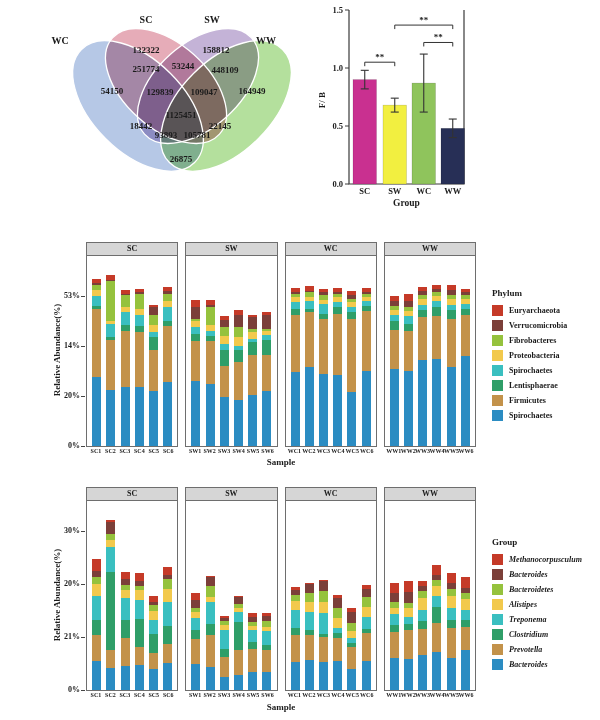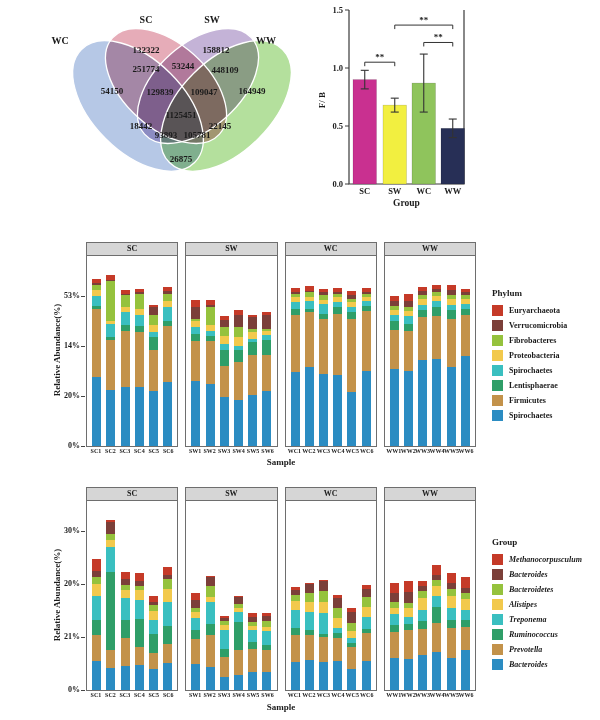--- a/index.html
+++ b/index.html
@@ -871,21 +871,21 @@
         <div class="legend-item">
           <div class="legend-swatch" style="background: rgb(242, 201, 76);"></div>
           <div class="legend-label it">Alistipes</div>
         </div>
         <div class="legend-item">
           <div class="legend-swatch" style="background: rgb(58, 191, 192);"></div>
           <div class="legend-label it">Treponema</div>
         </div>
         <div class="legend-item">
           <div class="legend-swatch" style="background: rgb(47, 158, 104);"></div>
-          <div class="legend-label it">Ruminococcus</div>
+          <div class="legend-label it">Clostridium</div>
         </div>
         <div class="legend-item">
           <div class="legend-swatch" style="background: rgb(195, 146, 74);"></div>
           <div class="legend-label it">Prevotella</div>
         </div>
         <div class="legend-item">
           <div class="legend-swatch" style="background: rgb(43, 140, 194);"></div>
           <div class="legend-label it">Bacteroides</div>
         </div>
       </div>

